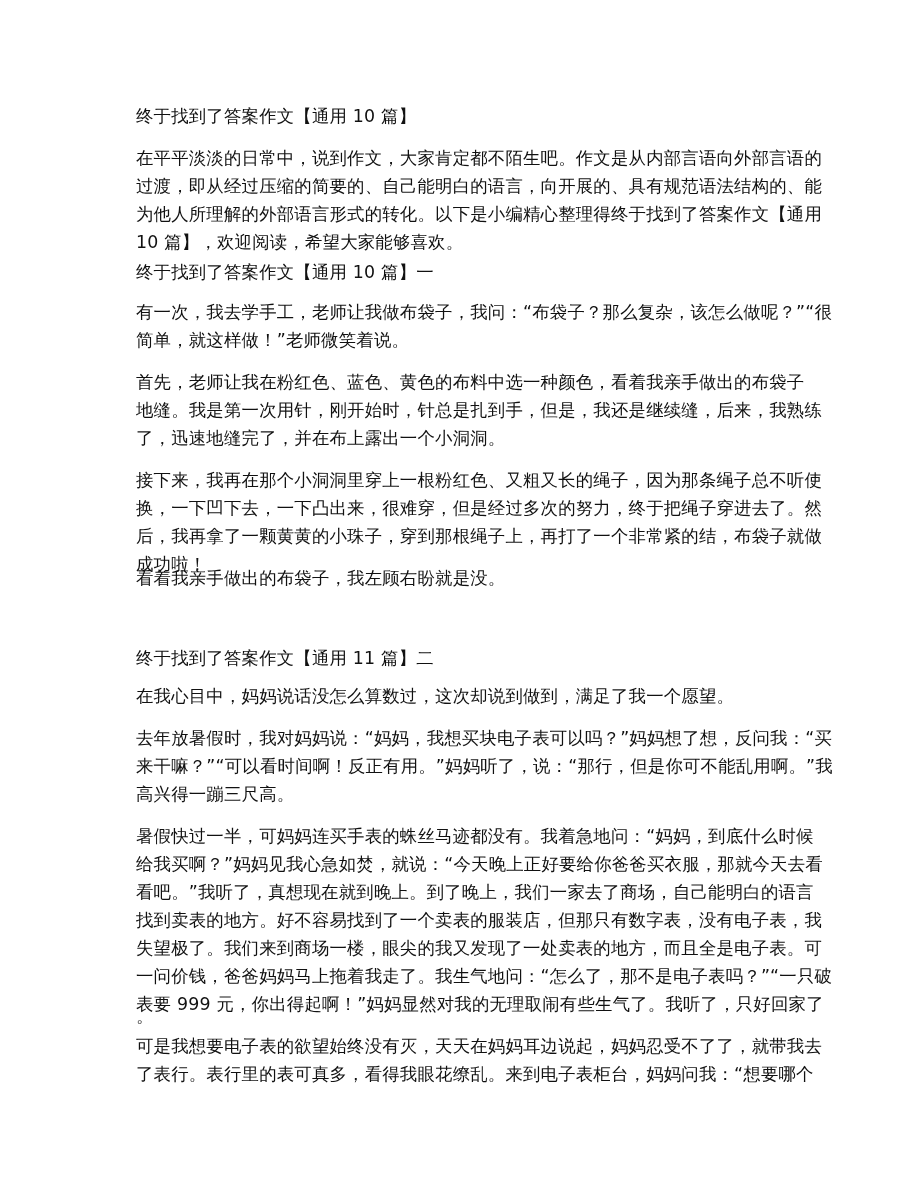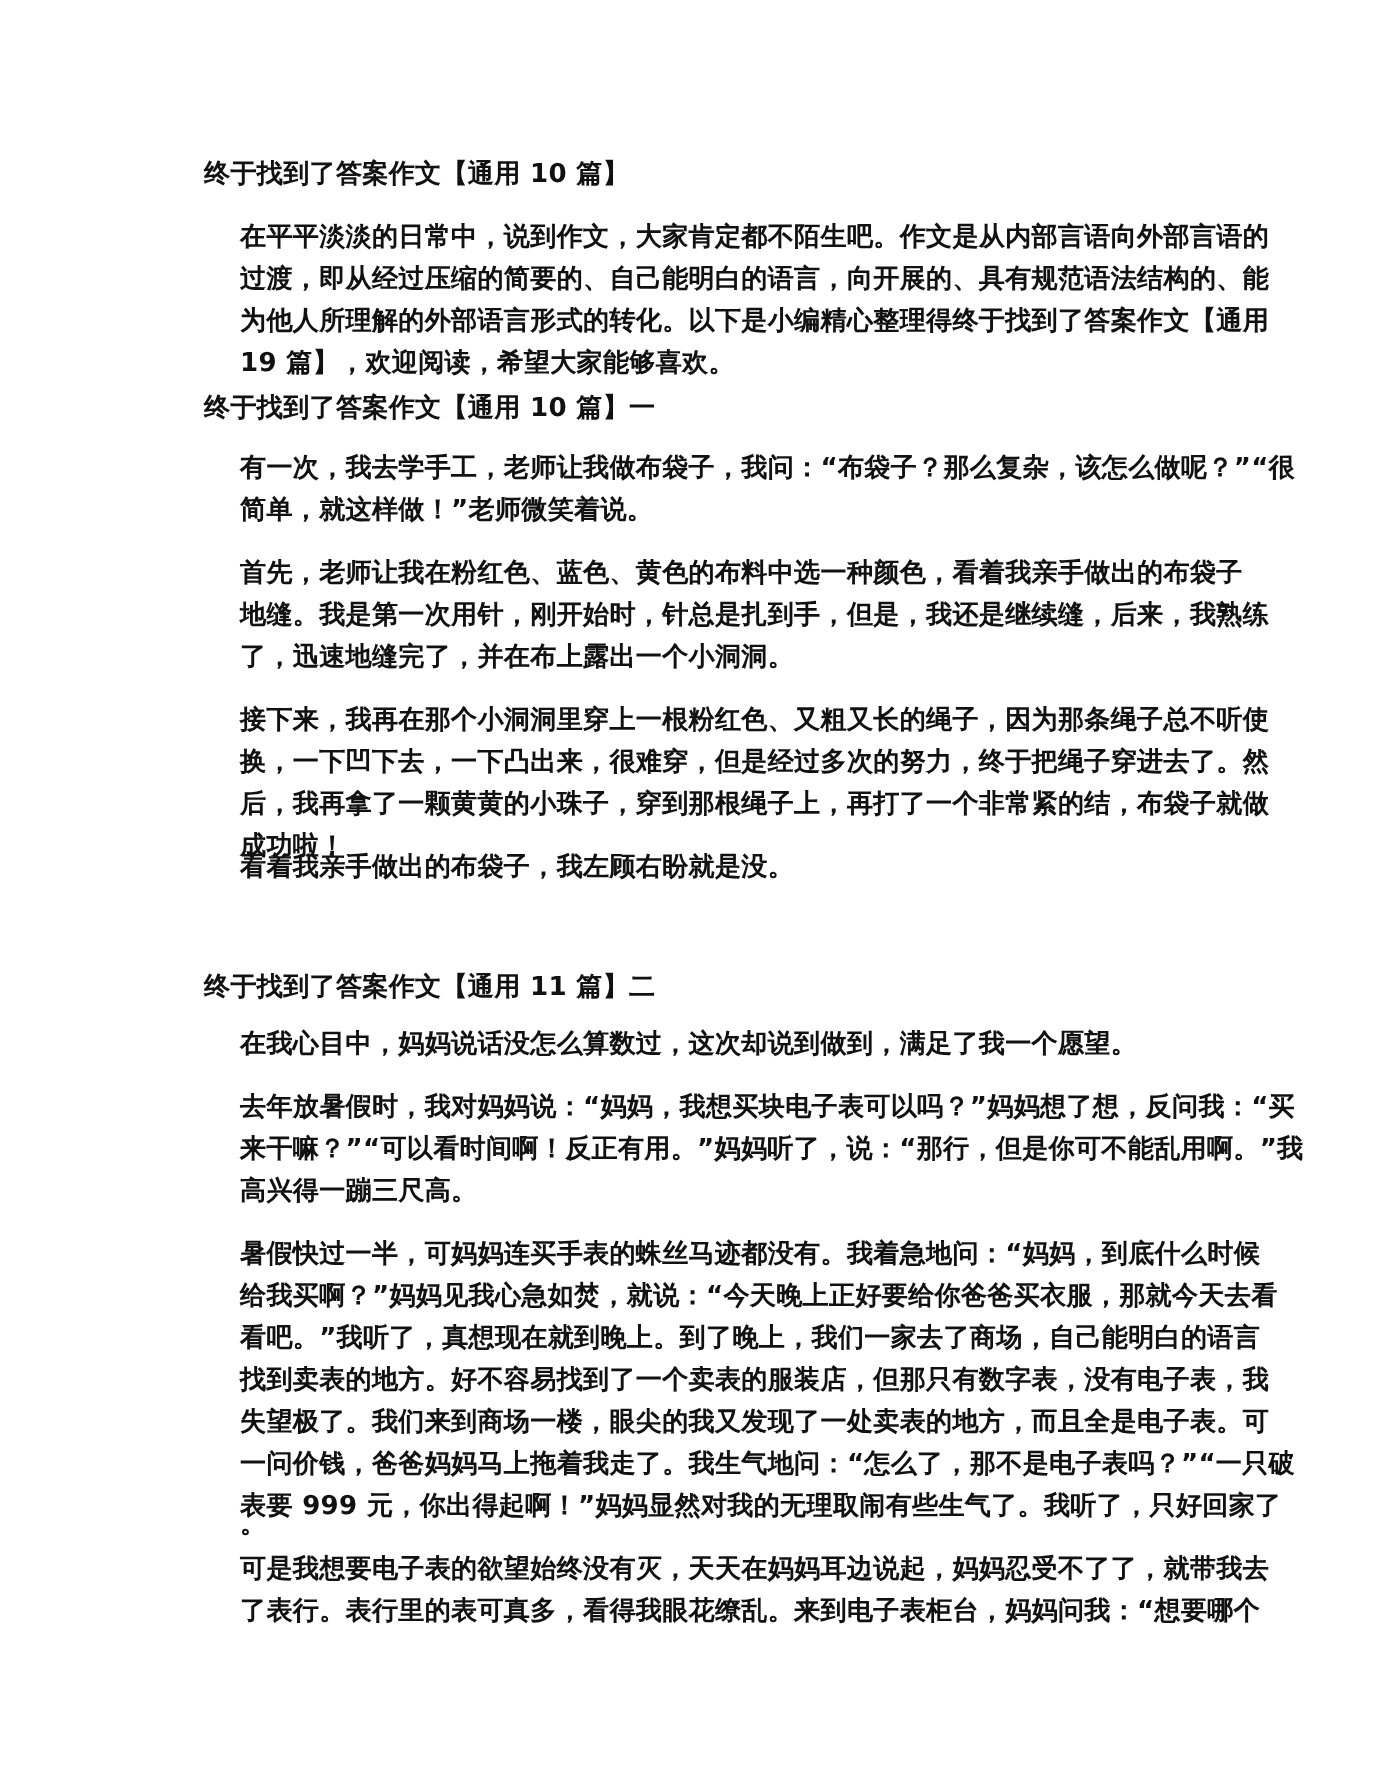--- a/index.html
+++ b/index.html
@@ -1,34 +1,34 @@
 <!DOCTYPE html>
 <html><head>
 <meta charset="utf-8">
 <style>
   html, body { margin: 0; padding: 0; background: #ffffff; }
   body { width: 920px; height: 1191px; overflow: hidden; position: relative;
          font-family: "DejaVu Sans", "Liberation Sans", sans-serif; color: #111; }
   .page { position: absolute; left: 136px; top: 0; width: 650px; }
   .line { position: absolute; left: 0; white-space: nowrap; font-size: 17.4px; line-height: 20px;
           letter-spacing: 0.2px; }
-  .heading { font-weight: bold; }
-  .para { font-weight: bold; margin-left: 24px; }
+  .heading { font-weight: normal; }
+  .para { font-weight: normal; }
 </style>
 </head>
 <body>
 
 <div class="page">
   <div class="line heading" style="top:106px">终于找到了答案作文【通用 10 篇】</div>
 
   <div>
     <div class="line para" style="top:148px">在平平淡淡的日常中，说到作文，大家肯定都不陌生吧。作文是从内部言语向外部言语的</div>
     <div class="line para" style="top:176px">过渡，即从经过压缩的简要的、自己能明白的语言，向开展的、具有规范语法结构的、能</div>
     <div class="line para" style="top:204px">为他人所理解的外部语言形式的转化。以下是小编精心整理得终于找到了答案作文【通用</div>
-    <div class="line para" style="top:232px">19 篇】，欢迎阅读，希望大家能够喜欢。</div>
+    <div class="line para" style="top:232px">10 篇】，欢迎阅读，希望大家能够喜欢。</div>
   </div>
 
   <div>
     <div class="line heading" style="top:262px">终于找到了答案作文【通用 10 篇】一</div>
 
     <div>
       <div class="line para" style="top:302px">有一次，我去学手工，老师让我做布袋子，我问：“布袋子？那么复杂，该怎么做呢？”“很</div>
       <div class="line para" style="top:330px">简单，就这样做！”老师微笑着说。</div>
     </div>
 

